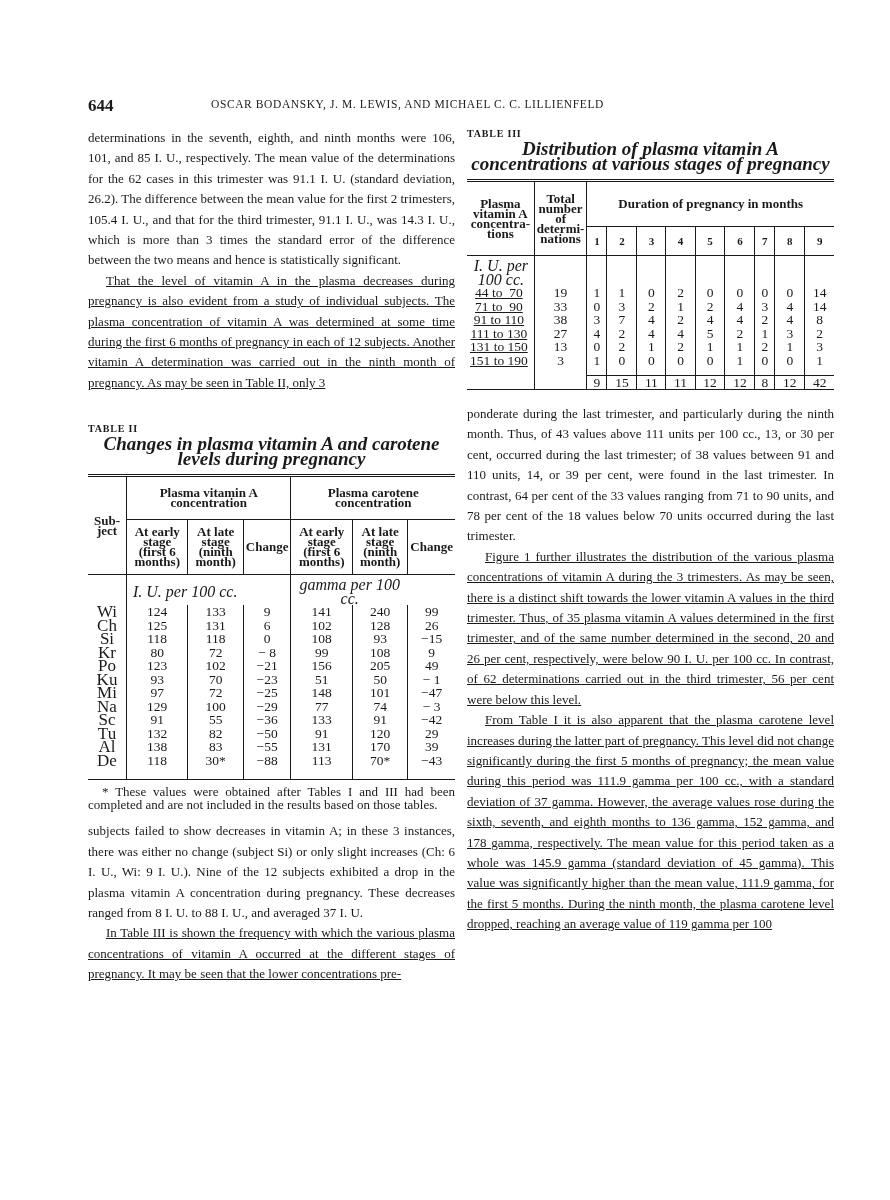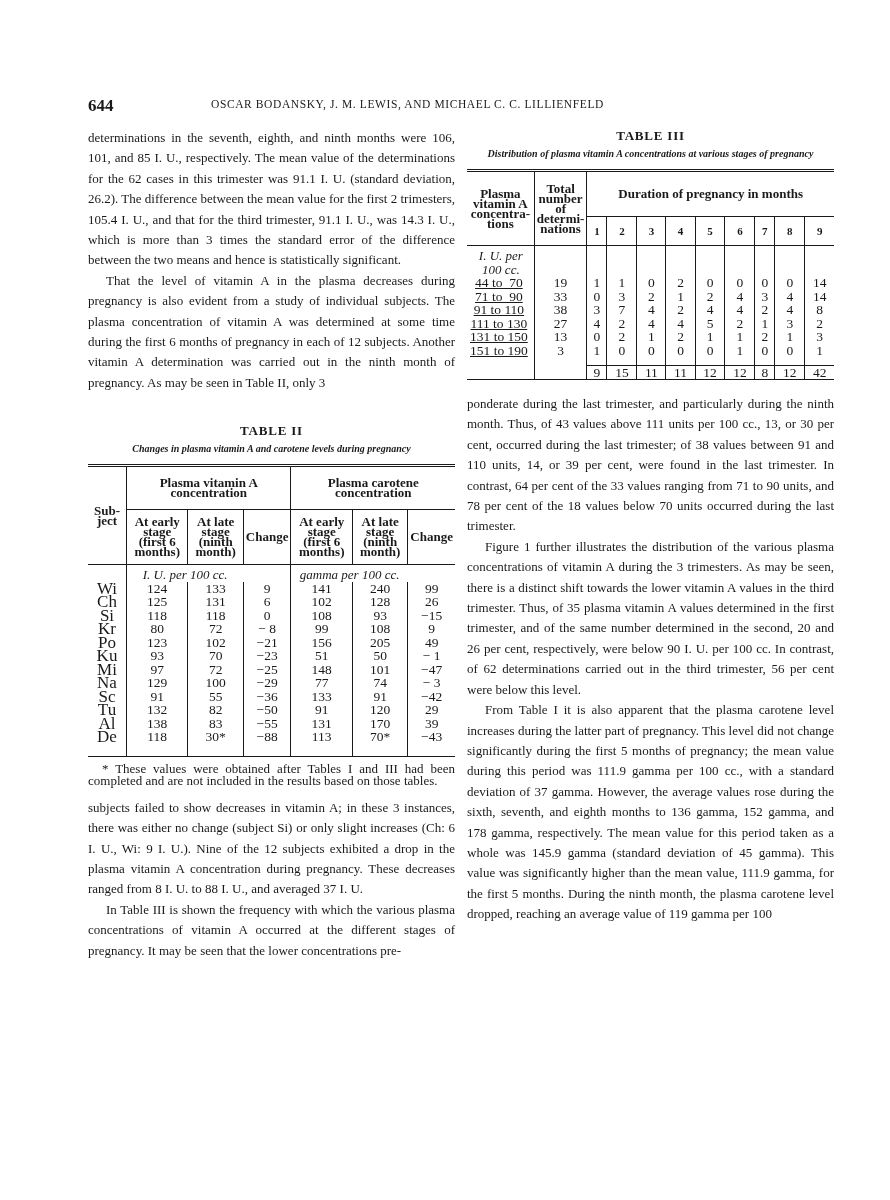--- a/index.html
+++ b/index.html
@@ -19,41 +19,41 @@
   }
   .col {
     position: absolute; top: 128px; width: 367px;
   }
   .col-left { left: 88px; }
   .col-right { left: 467px; }
   p.body {
     margin: 0; font-size: 13px; line-height: 20.4px; text-align: justify;
     hyphens: none;
   }
-  p.indent { text-indent: 18px; }
+  p.indent { text-indent: 18px; text-decoration: underline; }
   .tbl-label {
-    text-align: center; font-size: 13px; font-weight: bold; letter-spacing: 0.8px;
+    text-align: left; font-size: 10px; font-weight: bold; letter-spacing: 0.8px;
     margin: 0 0 2px 0;
   }
   .tbl-caption {
-    text-align: center; font-size: 10px; font-style: italic; font-weight: bold;
+    text-align: center; font-size: 19px; font-style: italic; font-weight: bold;
     line-height: 15px; margin: 0 0 8px 0;
   }
   table.data {
     width: 100%; border-collapse: collapse; font-size: 13.5px; line-height: 13.5px;
     border-top: 3px double #1a1a1a; border-bottom: 1.5px solid #1a1a1a;
   }
   table.data th {
     font-weight: bold; font-size: 13px; line-height: 10px; padding: 3px 2px;
     text-align: center; vertical-align: middle;
   }
   table.data td { padding: 0 3px; text-align: center; }
   .vr { border-right: 1.3px solid #1a1a1a; }
   .bb { border-bottom: 1.3px solid #1a1a1a; }
-  .unit-cell { font-style: italic; font-size: 13px; text-align: left; padding-top: 3px !important; }
+  .unit-cell { font-style: italic; font-size: 16px; text-align: left; padding-top: 3px !important; }
   td.num-r { text-align: right; padding-right: 6px; }
   td.subject { text-align: left; padding-left: 3px; font-size: 17px; }
   .footnote {
     font-size: 13px; line-height: 12.5px; text-align: justify; margin: 6px 0 10px 0;
     text-indent: 14px;
   }
   #table2 { margin-top: 30px; margin-bottom: 6px; }
   #table3 { margin-bottom: 14px; }
   .t3-range { text-align: right; padding-right: 6px !important; white-space: pre; text-decoration: underline; }
   .totals-row td { border-top: 1.3px solid #1a1a1a; padding-top: 3px; padding-bottom: 3px; }

